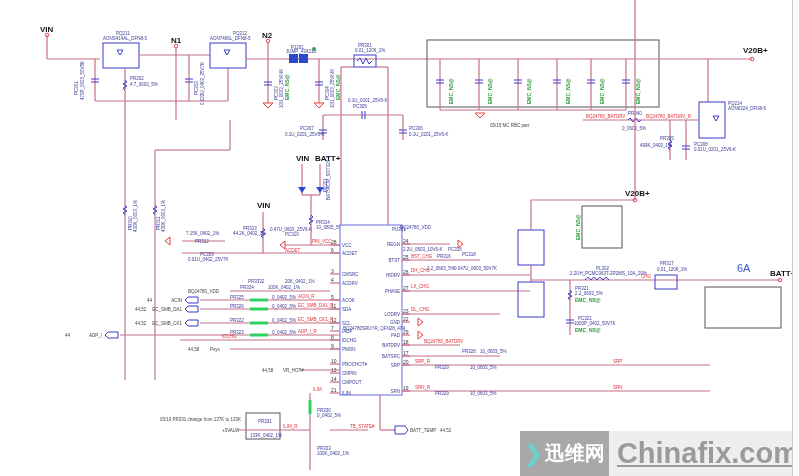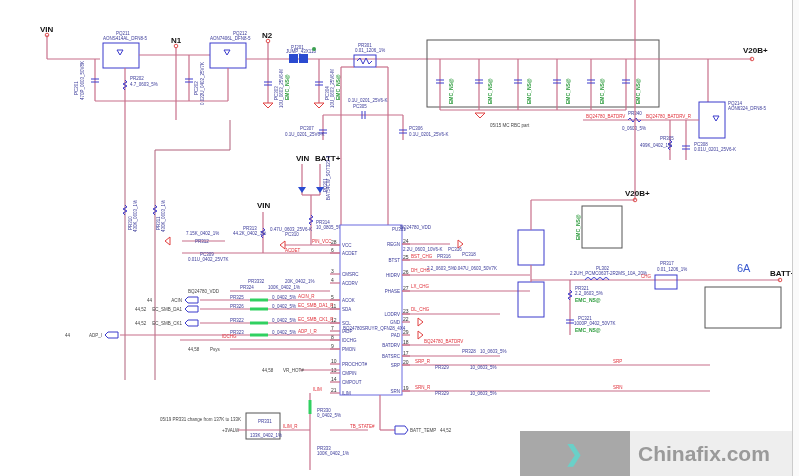--- a/index.html
+++ b/index.html
@@ -17,21 +17,21 @@
   .t-net{font-size:8px;font-weight:bold;fill:#111;}
   .t-small{font-size:4.5px;fill:#444;}
   .t-pin{font-size:4.5px;fill:#3a3a99;}
   .t-6a{font-size:11px;fill:#3a5ad0;}
   .gnd{stroke:#e04040;fill:none;stroke-width:1;}
   .jmp{fill:#2a4ad0;}
   .grn{stroke:#30d060;stroke-width:3;}
   #wm{position:absolute;left:520px;top:431px;width:279px;height:45px;display:flex;}
   #wm .l{width:110px;background:#a8a8a8;display:flex;align-items:center;justify-content:center;color:#fff;font-size:20px;font-weight:bold;}
   #wm .l span.ch{color:#6ad0c8;font-size:22px;margin-right:2px;}
-  #wm .r{flex:1;background:#eeeeee;display:flex;align-items:center;padding-left:8px;color:#9a9a9a;font-size:21px;font-weight:bold;}
+  #wm .r{flex:1;background:#eeeeee;display:flex;align-items:center;padding-left:8px;color:#9a9a9a;font-size:29px;font-weight:bold;text-decoration:underline;}
   #scroll{position:absolute;right:0;top:0;width:6px;height:476px;border-left:1px solid #ccc;background:#fafafa;}
 </style>
 </head>
 <body>
 
 <svg width="799" height="476" viewBox="0 0 799 476">
 
   <line class="net" x1="47" y1="59" x2="100" y2="59"></line>
   <line class="net" x1="47" y1="35" x2="47" y2="59"></line>
   <circle cx="47" cy="35" r="1.8" fill="none" stroke="#e05050"></circle>
@@ -446,16 +446,17 @@
   <line class="net" x1="380" y1="395" x2="380" y2="430"></line>
   <line class="net" x1="380" y1="430" x2="395" y2="430"></line>
   <path class="comp" d="M395 426 L405 426 L408 430 L405 434 L395 434 Z"></path>
   <text class="t-small" x="410" y="432">BATT_TEMP</text>
   <text class="t-small" x="440" y="432">44,52</text>
 </svg>
 
 <div id="wm">
   <div class="l">
       <span class="ch">❯</span>
+      <span>迅维网</span>
     </div>
   <div class="r">Chinafix.com</div>
 </div>
 <div id="scroll"></div>
 
 </body></html>

